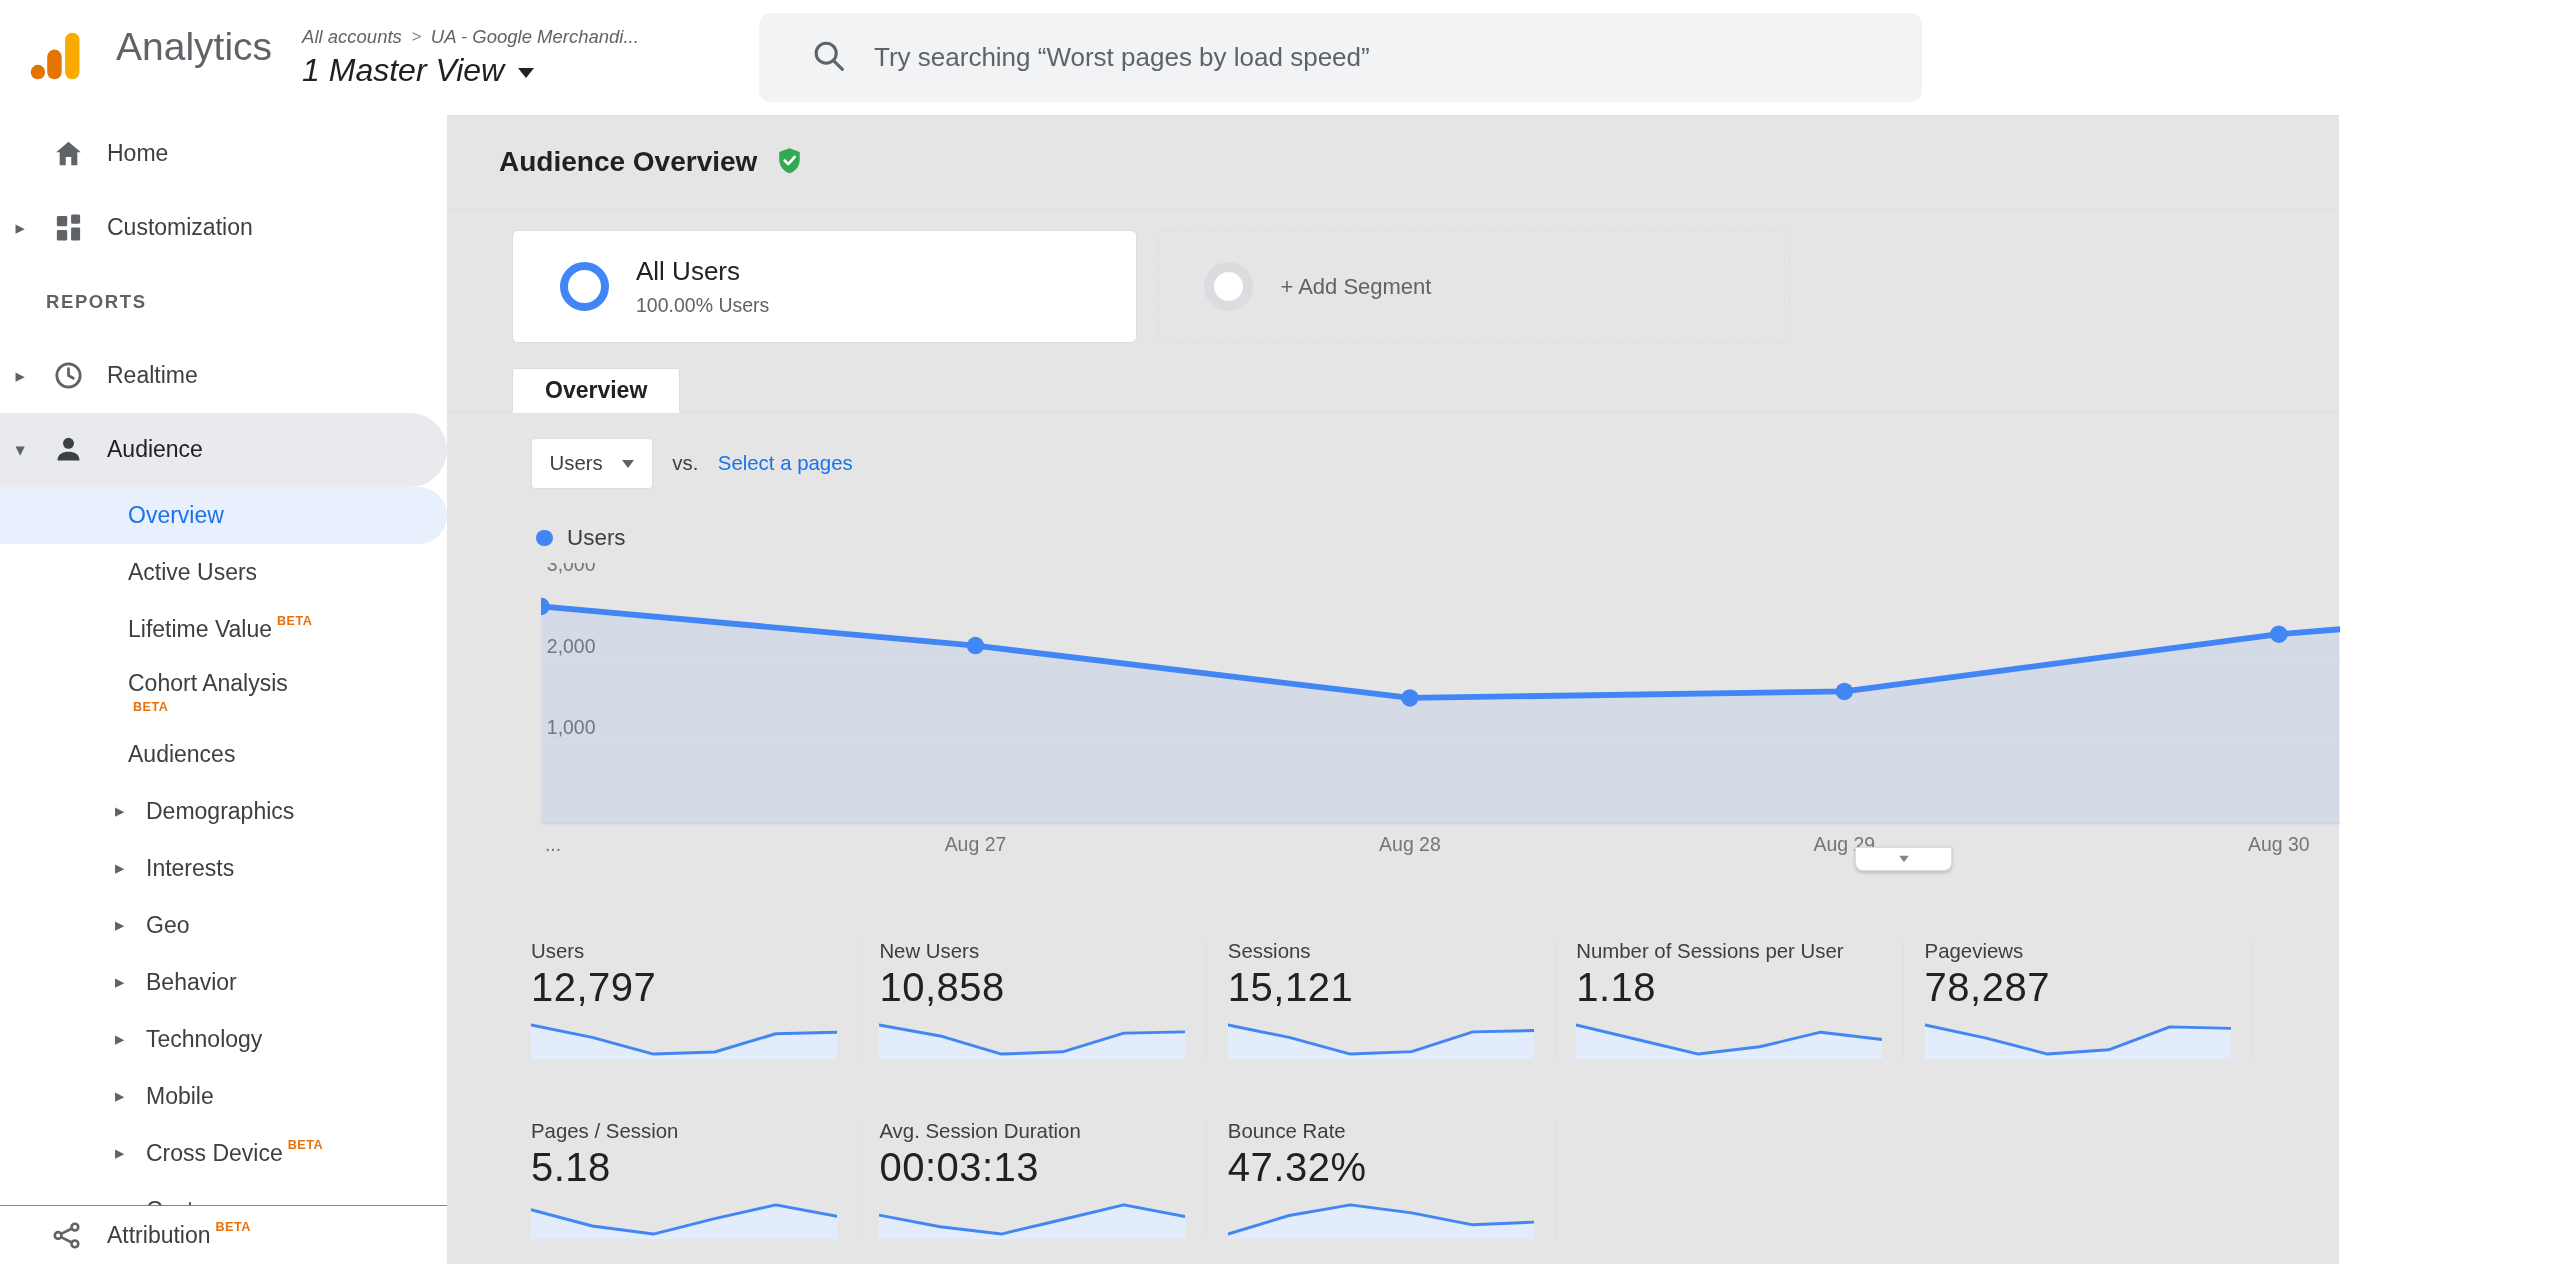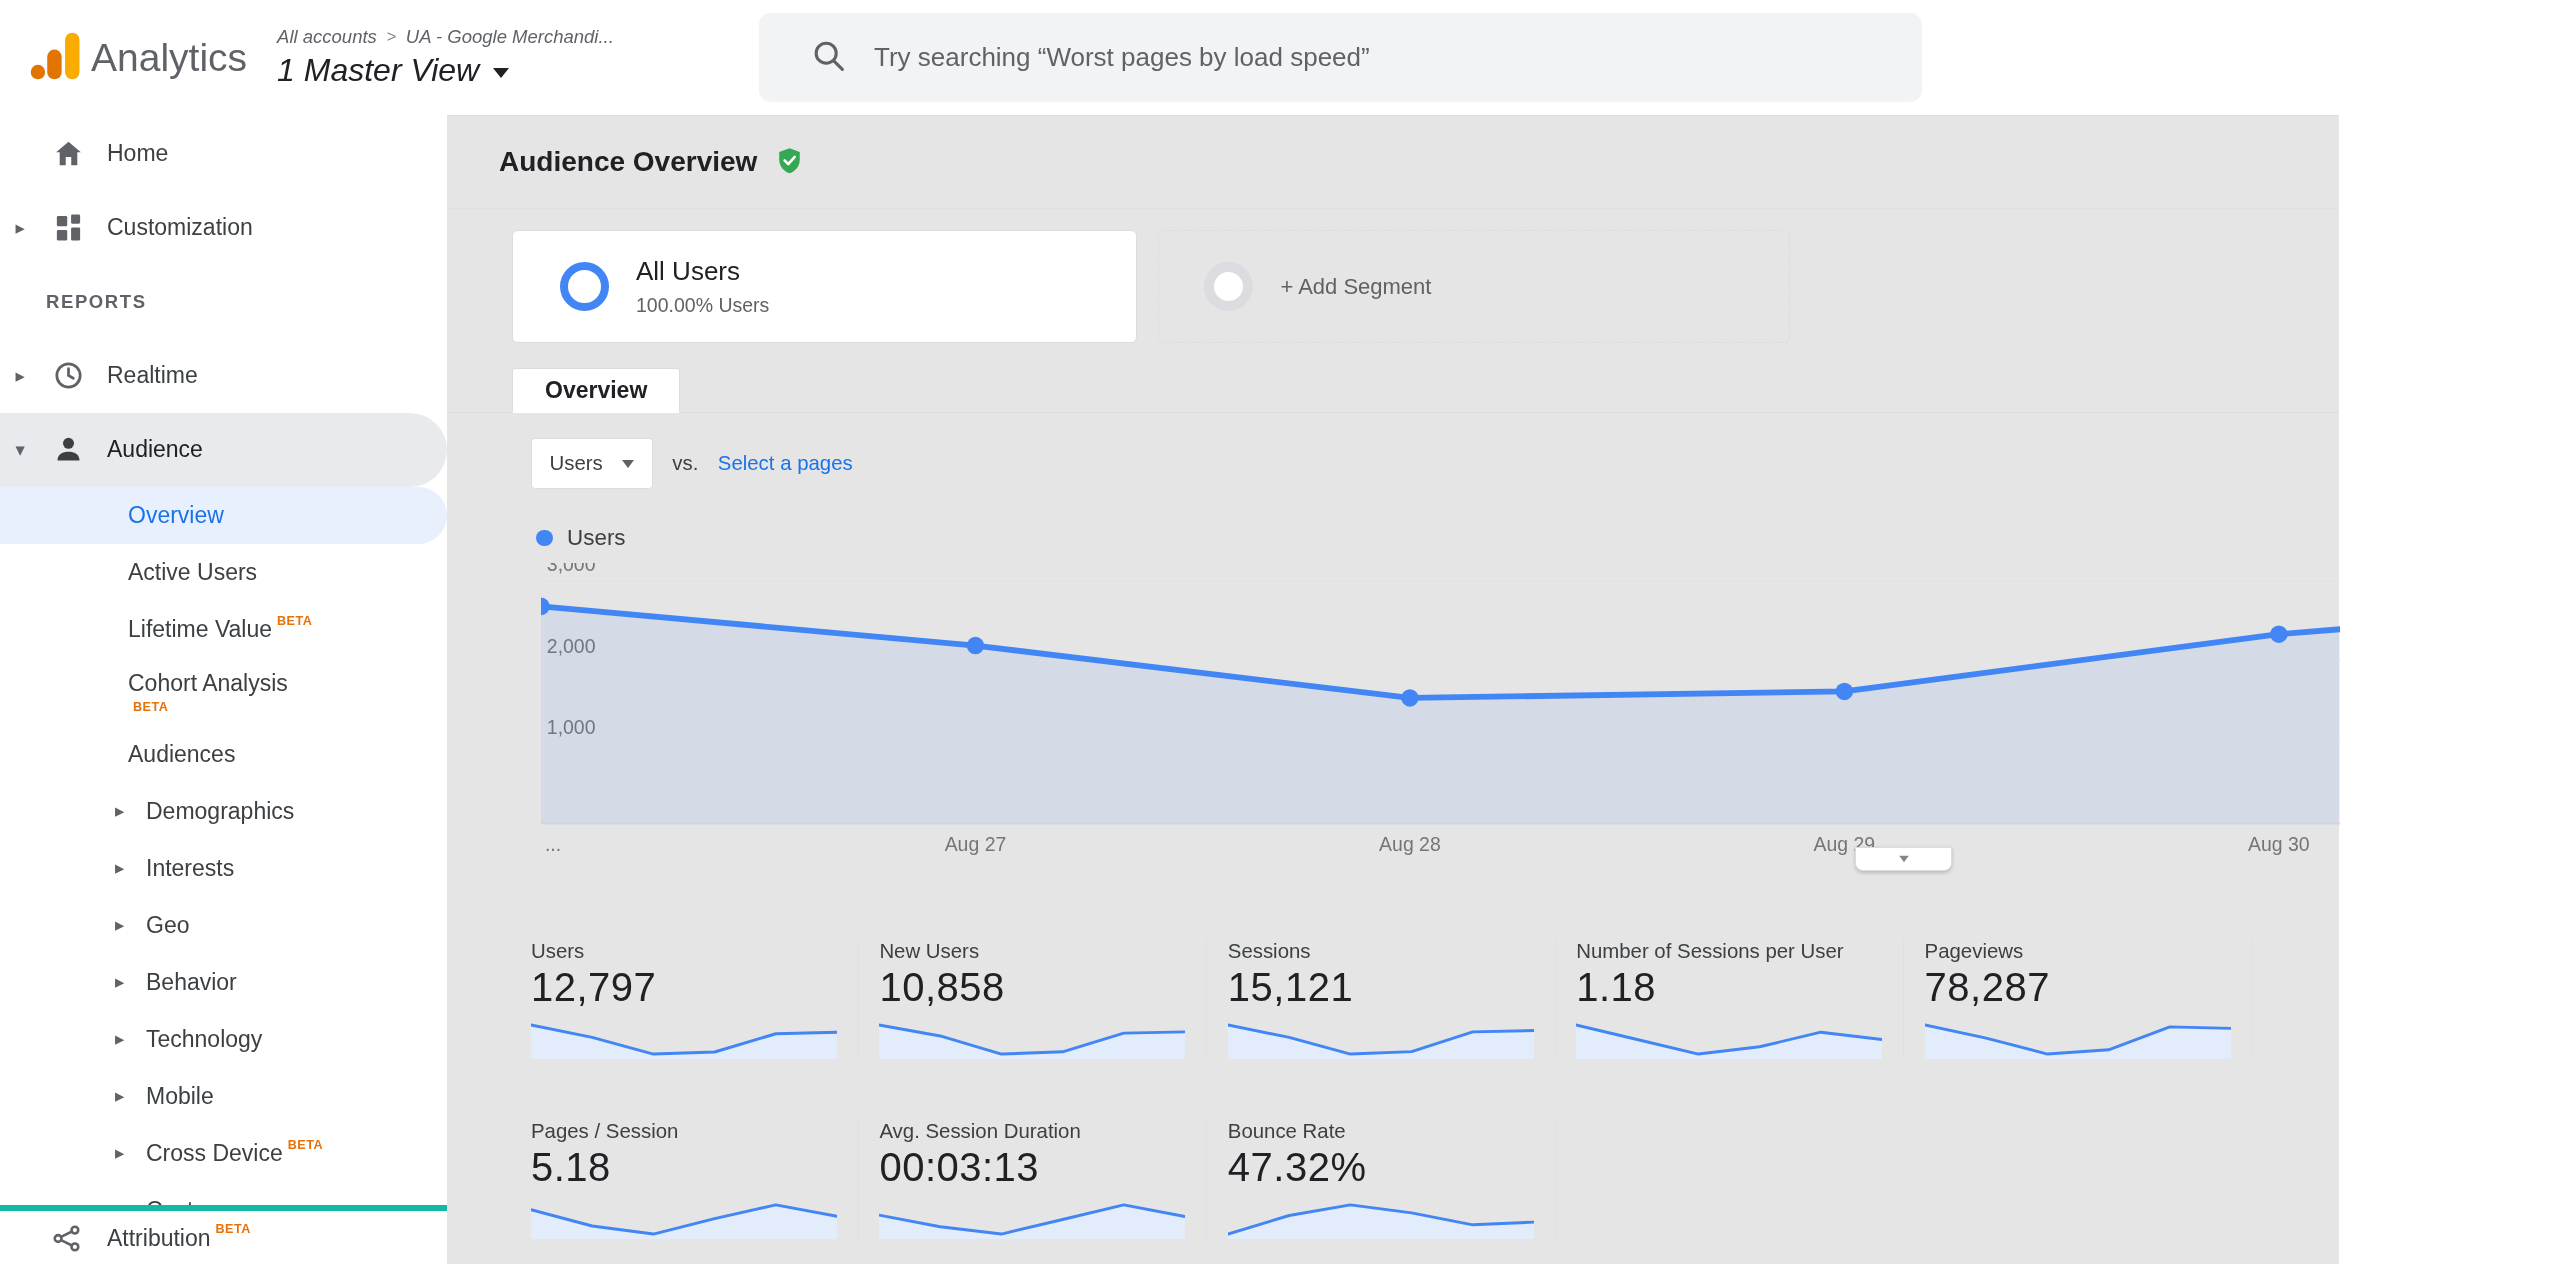--- a/index.html
+++ b/index.html
@@ -1,21 +1,21 @@
 <!DOCTYPE html>
 <html><head>
 <meta charset="utf-8">
 <style>
   * { margin:0; padding:0; box-sizing:border-box; }
   html,body { width:2576px; height:1265px; background:#fff; overflow:hidden;
     font-family:"Liberation Sans", sans-serif; color:#202124; }
 
   
   .header { height:115px; display:flex; align-items:center; position:relative; background:#fff; }
-  .brand { display:flex; align-items:center; gap:4px; padding-left:25px; cursor:pointer; }
+  .brand { display:flex; gap:29px; padding-left:25px; cursor:pointer; }
   .brand-name { font-size:39px; color:#5f6368; }
   .account-block { margin-left:30px;font-style:italic; }
   .breadcrumb { display:flex; align-items:center; gap:9.7px; font-size:18.5px; color:#5f6368; }
   .crumb { cursor:pointer; }
   .crumb-sep { font-size:16.5px; color:#80868b; }
   .view-row { display:flex; align-items:center; gap:13.6px; margin-top:4.9px; cursor:pointer; }
   .view-name { font-size:32px; color:#202124; }
   .tri-down { width:0; height:0; border-left:8.8px solid transparent; border-right:8.8px solid transparent; border-top:10.7px solid #202124; margin-top:3.9px; }
   .search { position:absolute; left:759px; top:12.6px; width:1163px; height:89px; background:#f1f3f4;
     border-radius:11.7px; display:flex; align-items:center; padding:0 51px; gap:27px; }
@@ -39,21 +39,21 @@
   .sub-item .lbl { margin-left:128px; }
   .sub-item.haschev .lbl { margin-left:146px; }
   .sub-item .chev { position:absolute; left:115px; }
   .sub-item.selected { background:#e8f0fe; color:#1a73e8; border-radius:0 29px 29px 0; width:447px; }
   .sub-item.twoline { height:68px; }
   .col2 { display:flex; flex-direction:column; justify-content:center; margin-left:128px; }
   .col2 .lbl { margin-left:0; }
   .chev { font-family:"DejaVu Sans", sans-serif; color:#5f6368; font-size:18.5px; line-height:1; }
   .beta { color:#e8710a; font-size:12.6px; font-weight:bold; letter-spacing:0.5px; position:relative; top:-8.8px; margin-left:4.9px; }
   .beta-below { color:#e8710a; font-size:12.6px; font-weight:bold; letter-spacing:0.5px; margin-top:2.9px; position:static; }
-  .attribution-bar { position:absolute; bottom:0; left:0; width:447px; height:60px; border-top:6px solid #14b8a6;
+  .attribution-bar { position:absolute; bottom:0; left:0; width:447px; height:60px; border-top:1px solid #14b8a6;
     background:#fff; display:flex; align-items:center; cursor:pointer; font-size:23px; color:#3c4043; z-index:3; }
   .attribution-bar .nav-icon { left:49px; }
 
   
   .content { width:1892px; flex:none; border-top:1px solid #e0e0e0; background:#e5e5e5; }
   .report-head { height:93px; border-bottom:1px solid #e0e0e0; display:flex; align-items:center; padding-left:52px; gap:17.5px; }
   .report-title { font-size:28px; font-weight:bold; }
 
   .segments { padding:21.4px 0 25px 65px; display:flex; gap:21.4px; }
   .seg-card { width:625px; height:113px; border:1px solid #dadce0; border-radius:5.8px; background:#fff;

